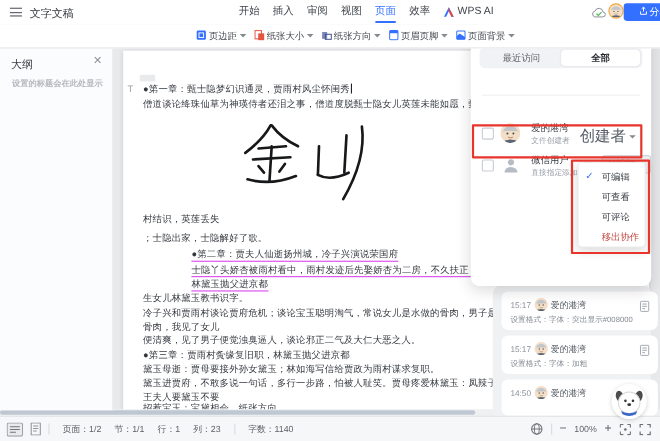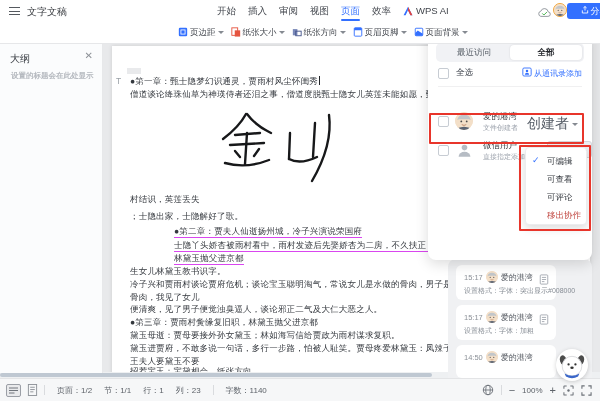--- a/index.html
+++ b/index.html
@@ -54,21 +54,21 @@
   .statusbar { position:absolute; left:0; top:378px; width:600px; height:23px; background:#f6f7f8; border-top:1px solid #e3e4e6; z-index:25;
     display:flex; align-items:center; font-size:8px; color:#5d6269; }
   .statusbar .sep { width:1px; height:10px; background:#d9dbde; margin:0 6px; }
   .st-ic { display:flex; align-items:center; cursor:pointer; margin-left:6px; }
   .st-txt { margin:0 6px; white-space:nowrap; }
   .st-right { margin-left:auto; display:flex; align-items:center; margin-right:8px; gap:7px; }
   .zoom-btn { font-size:11px; color:#5d6269; cursor:pointer; line-height:10px; }
 
   
   .history { position:absolute; left:448px; top:259px; width:144px; height:119px; background:#f0f1f3; border-radius:8px 8px 0 0; z-index:4; }
-  .hcard { position:absolute; left:8px; width:100px; background:#fff; border-radius:6px; }
+  .hcard { position:absolute; left:8px; width:142px; background:#fff; border-radius:6px; }
   .hcard .row1 { position:absolute; left:8px; top:6px; display:flex; align-items:center; gap:3px; }
   .htime { font-size:7.5px; color:#8b9097; }
   .havatar { width:12px; height:12px; border-radius:50%; overflow:hidden; background:#f3dfc8; }
   .havatar svg, .user-avatar svg, .c-avatar svg { width:100%; height:100%; display:block; }
   .hname { font-size:8px; color:#51565e; }
   .hicon { position:absolute; right:7px; top:6px; width:10px; height:11px; cursor:pointer; }
   .haction { position:absolute; left:8px; top:21px; font-size:7px; color:#878d95; white-space:nowrap; }
 
   
   .mascot { position:absolute; left:556px; top:349px; width:32px; height:32px; border-radius:50%;
@@ -374,32 +374,20 @@
 
   <div class="collab">
     <span class="cp-back"><svg viewBox="0 0 8 12" width="8" height="11">
           <path d="M6.5 1 L1.5 6 l5 5" stroke="#4a4f57" stroke-width="1.4" fill="none"></path>
         </svg></span>
     <div class="cp-title">管理协作者</div>
     <div class="cp-tabs" id="cp-tabs">
         <div class="cp-tab">最近访问</div>
         <div class="cp-tab active">全部</div>
       </div>
-    <div class="cp-selrow">
-      <span class="cbx"></span>
-      <span class="cp-selall">全选</span>
-      <span class="cp-add">
-        <span><svg viewBox="0 0 12 12" width="10" height="10">
-              <rect x="1" y="1.2" width="10" height="9.6" rx="1.5" fill="none" stroke="#3370ff" stroke-width="1.1"></rect>
-              <circle cx="6" cy="4.8" r="1.5" fill="#3370ff"></circle>
-              <path d="M3.4 9.2 a2.6 2.2 0 0 1 5.2 0z" fill="#3370ff"></path>
-            </svg></span>
-        <span>从通讯录添加</span>
-      </span>
-    </div>
     <div class="cp-div"></div>
 
     <div class="collab-row" style="top:87px">
       <span class="cbx"></span>
       <span class="c-avatar">
           <svg viewBox="0 0 20 20">
             <circle cx="10" cy="10" r="10" fill="#f3dfc8"></circle>
             <path d="M2.5 9 Q3.5 3 10 3 q6.5 0 7.5 6 l-2-1 -11 0z" fill="#c2c6ca"></path>
             <circle cx="7" cy="10.5" r="1" fill="#4a4a4a"></circle>
             <circle cx="13" cy="10.5" r="1" fill="#4a4a4a"></circle>

